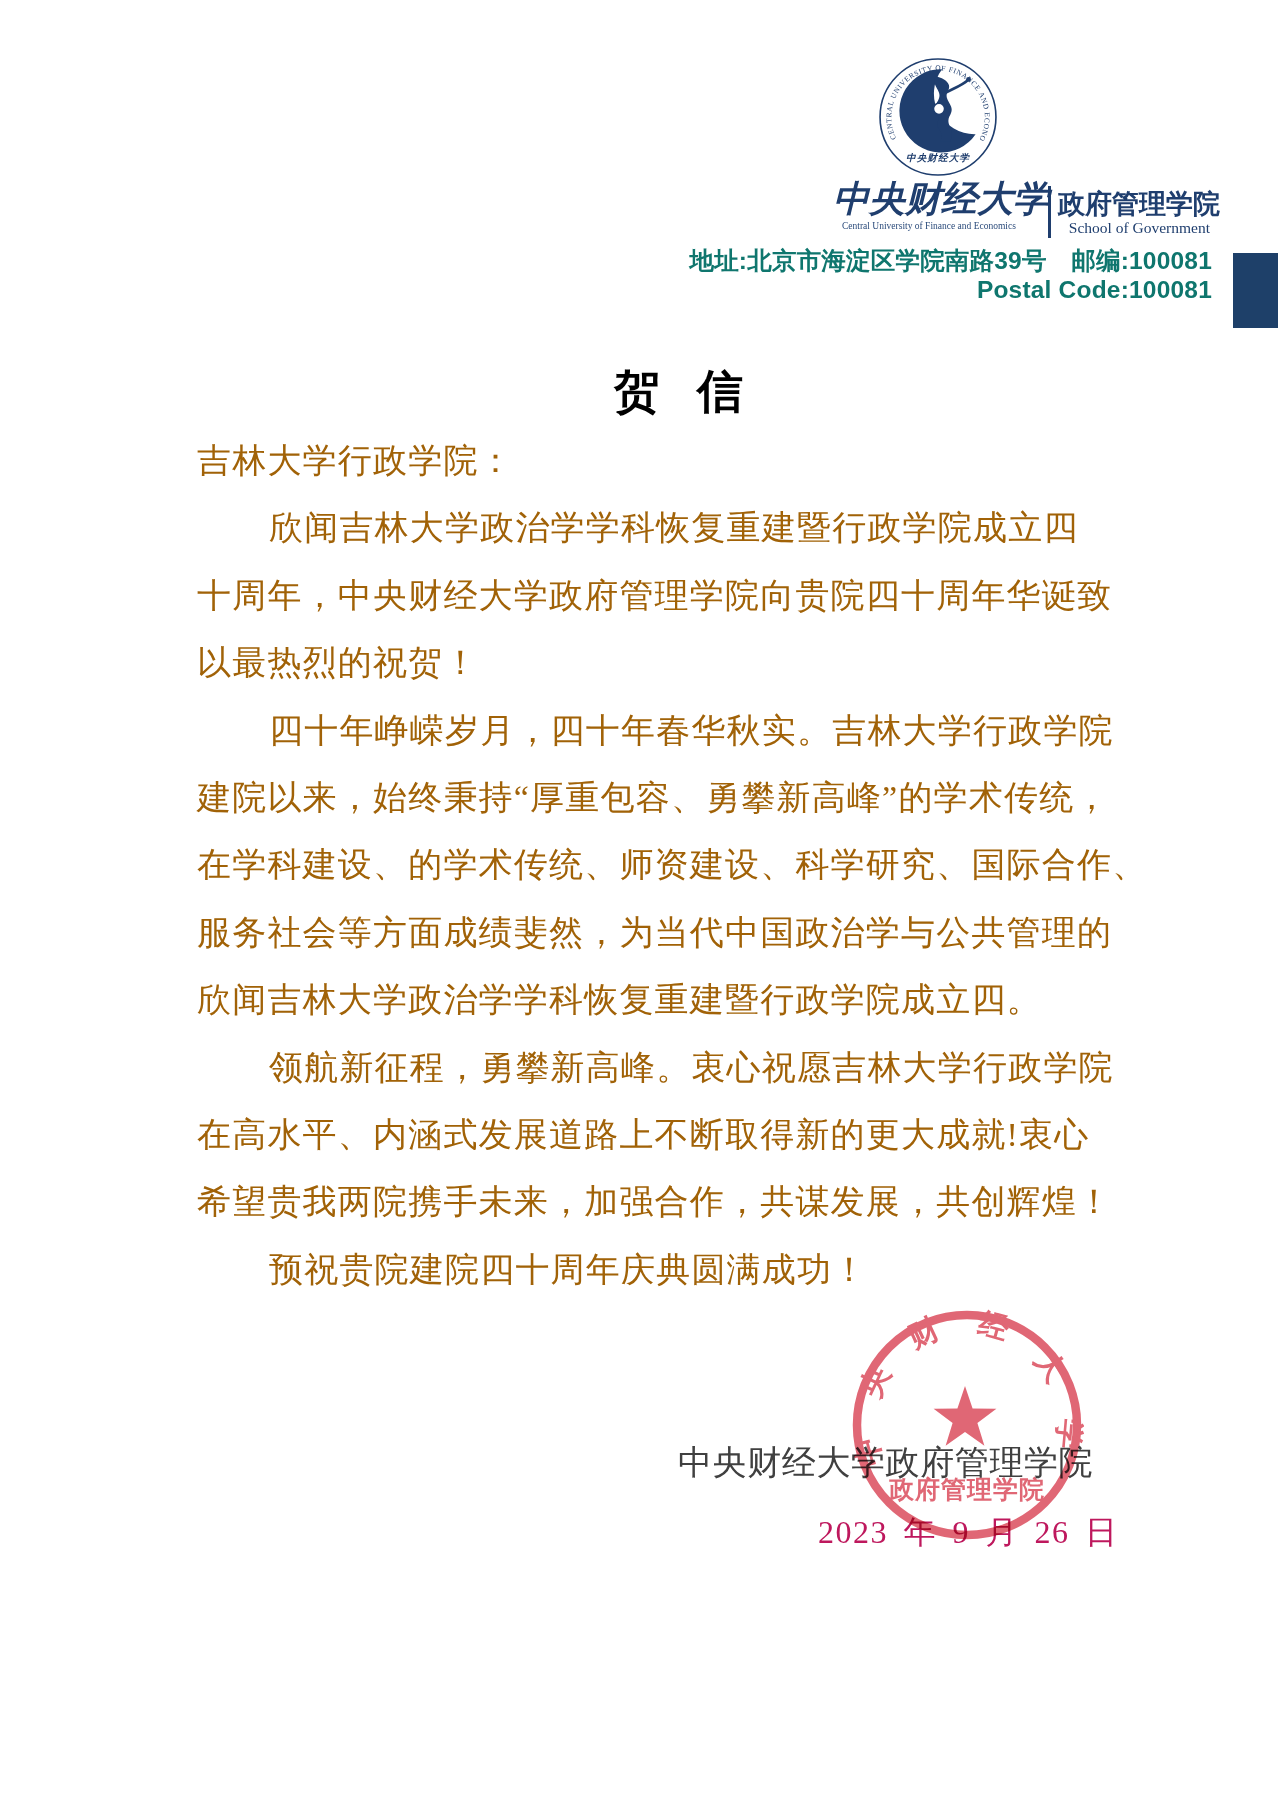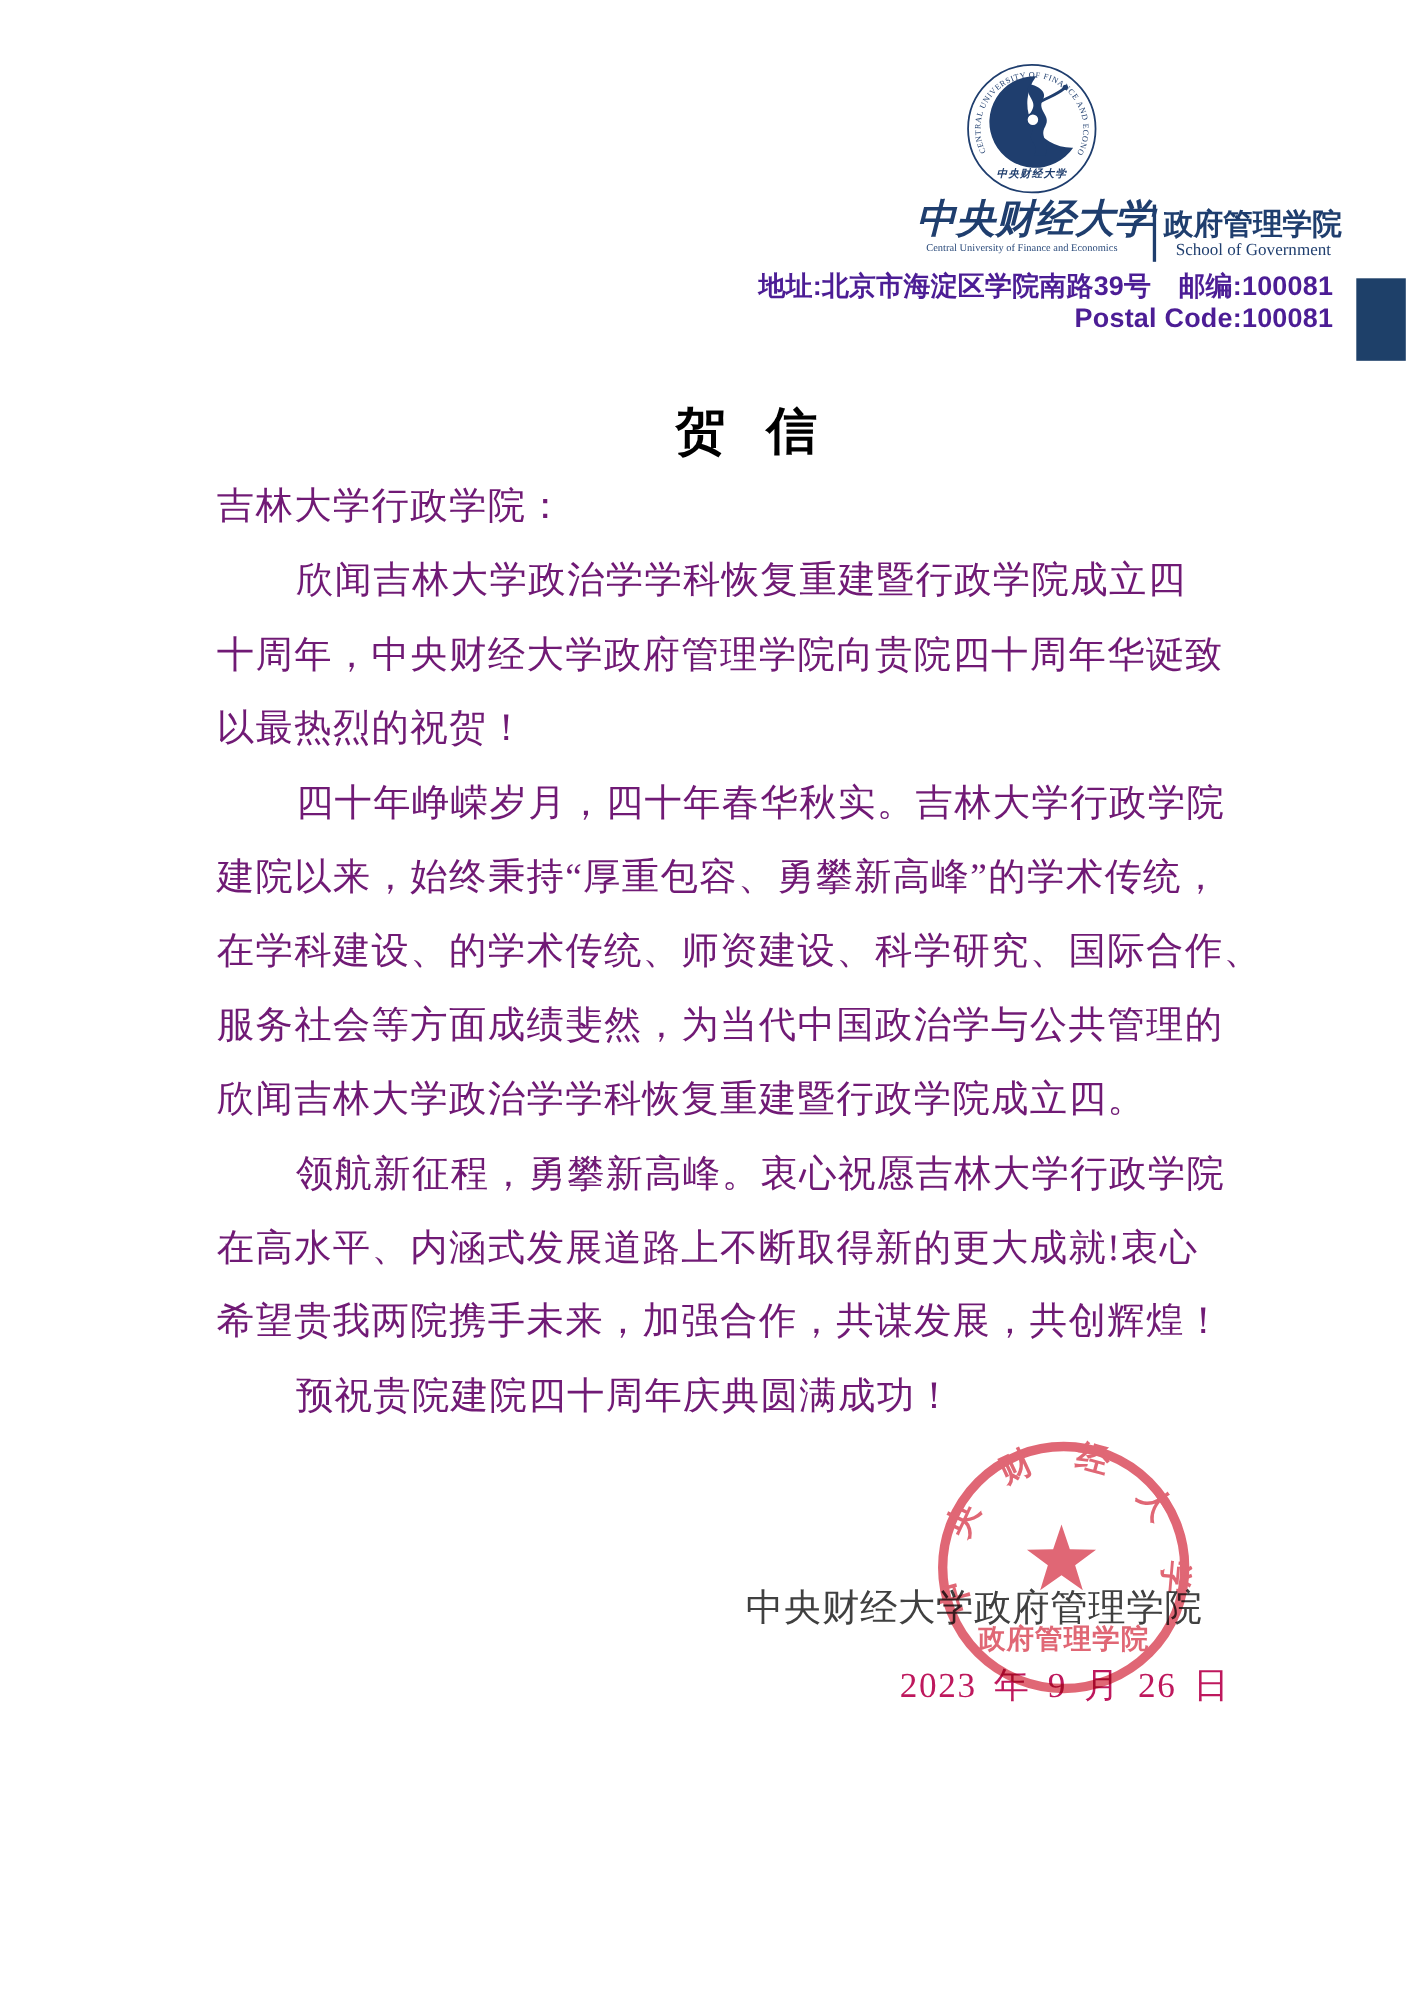--- a/index.html
+++ b/index.html
@@ -38,39 +38,39 @@
   }
   .school-en {
     position: absolute; left: 1062px; top: 219px; width: 148px;
     font-family: "Liberation Serif", "DejaVu Serif", serif;
     font-size: 15.5px; color: #1f3e6e; text-align: right; white-space: nowrap;
   }
   .address-block {
     position: absolute; right: 68px; top: 247px; width: 700px;
     text-align: right;
     font-family: "Liberation Sans", "DejaVu Sans", sans-serif;
-    font-weight: 600; color: #4c1d95;
+    font-weight: 600; color: #0f766e;
   }
   .address-block .addr-line { font-size: 24.5px; line-height: 28.5px; letter-spacing: 0.2px; }
   .blue-square {
     position: absolute; left: 1233px; top: 253px; width: 45px; height: 75px;
     background: #1e4069;
   }
   
   .letter-title {
     position: absolute; left: 0; top: 361px; width: 1280px;
     text-align: center;
     font-family: "Liberation Sans", "DejaVu Sans", sans-serif;
     font-weight: 700; font-size: 46px; color: #000;
     word-spacing: 22px; letter-spacing: 1px; margin-left: 39px;
   }
   .body-text {
     position: absolute; left: 197px; top: 427px; width: 920px;
     font-family: "Liberation Serif", "DejaVu Serif", serif;
-    font-size: 34px; color: #701a75;
+    font-size: 34px; color: #a16207;
   }
   .body-line { height: 67.4px; line-height: 67.4px; letter-spacing: 1.2px; white-space: nowrap; }
   .body-line.indent { padding-left: 72px; }
   .signature {
     position: absolute; left: 678px; top: 1441px;
     font-family: "Liberation Serif", "DejaVu Serif", serif;
     font-size: 34px; line-height: 44px; color: #404040;
     letter-spacing: 0.6px; white-space: nowrap; z-index: 1;
   }
   .date-line {

